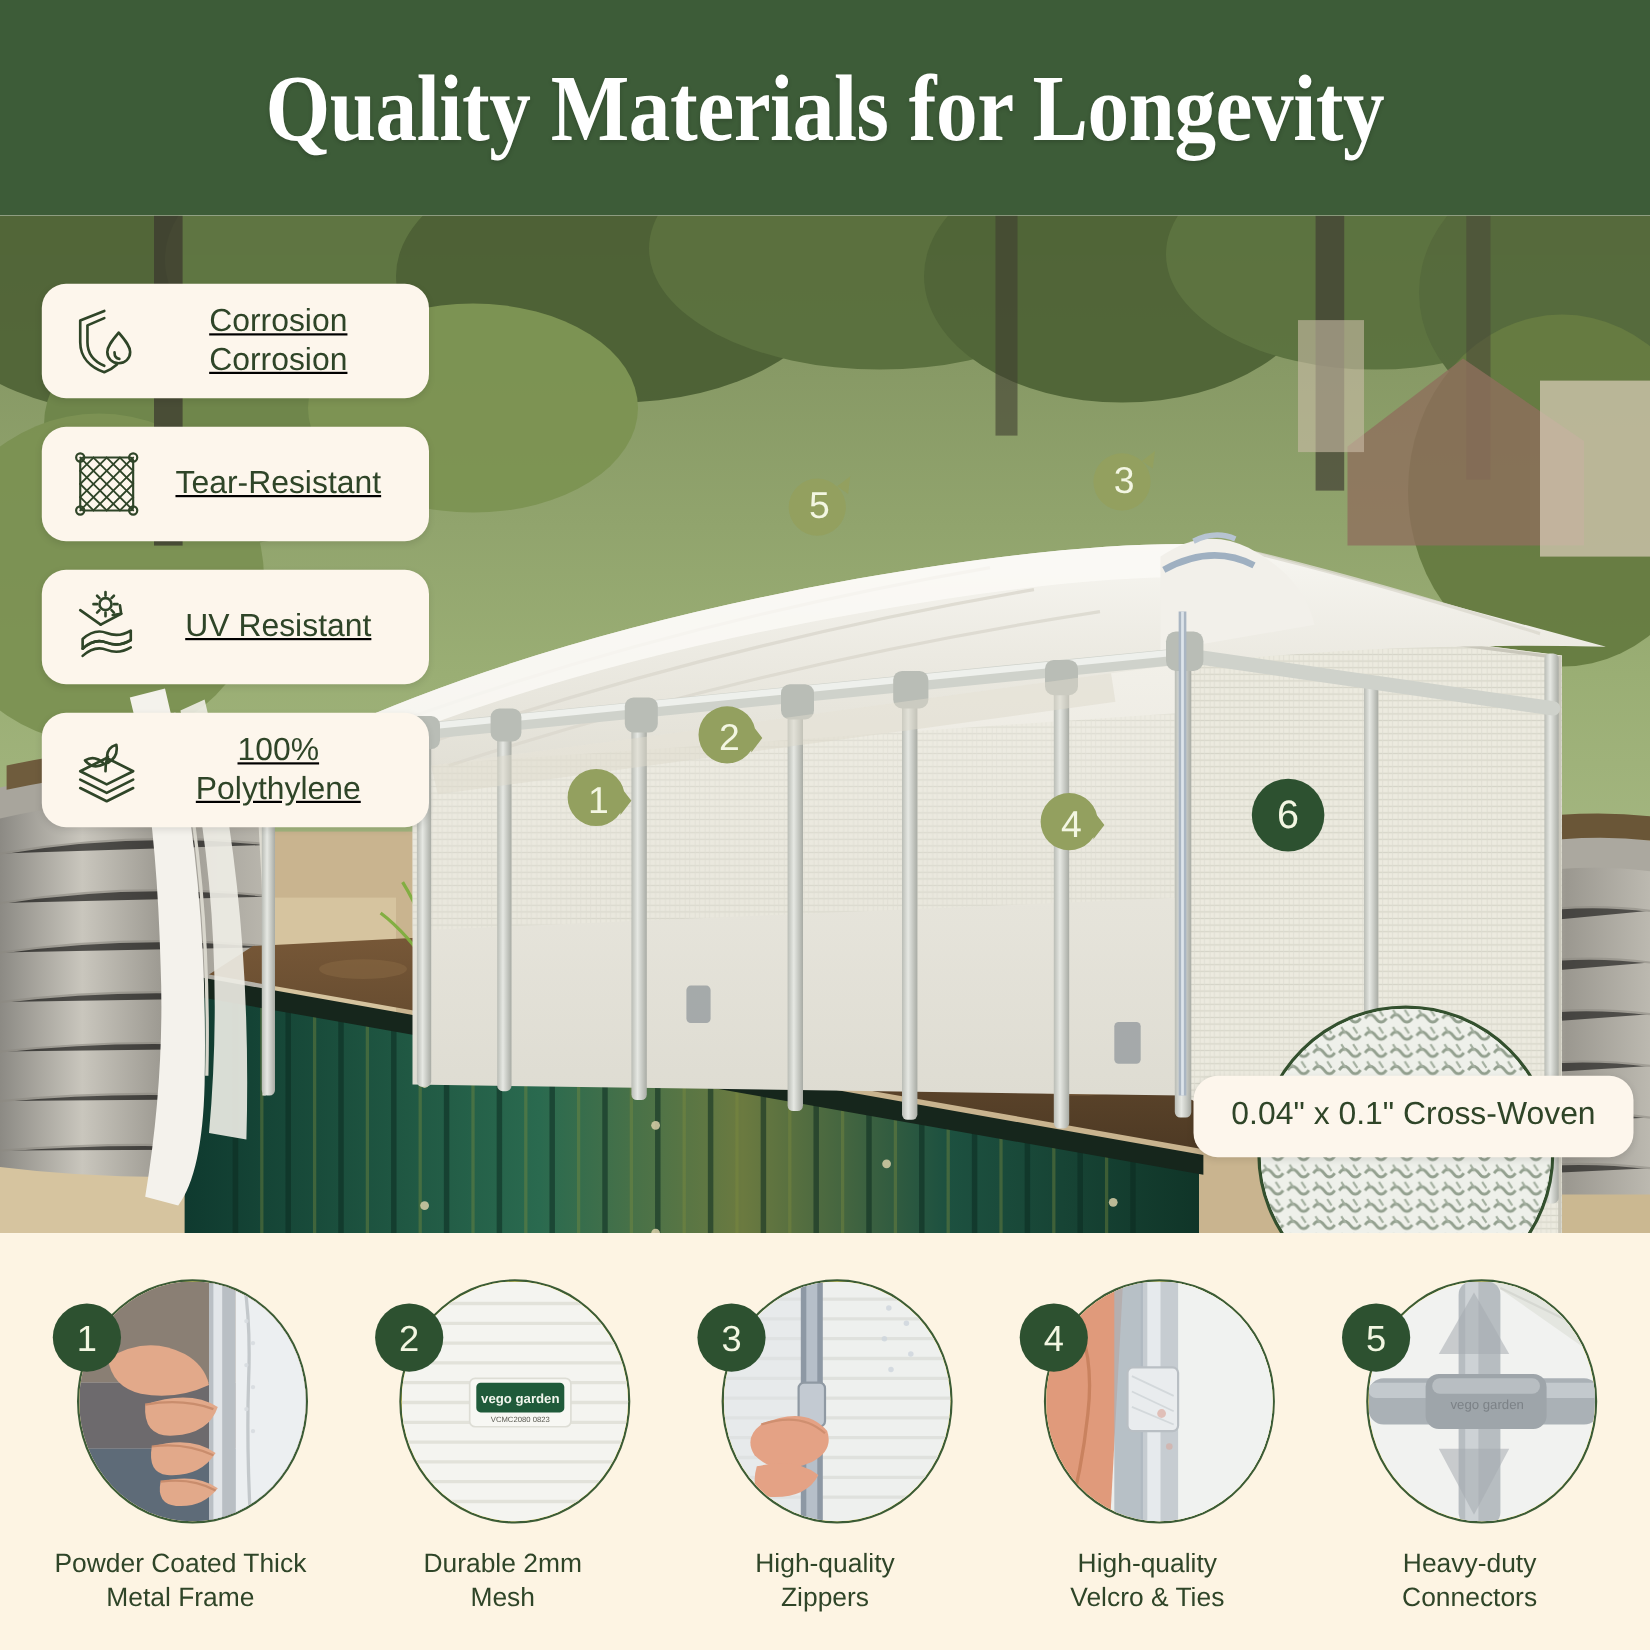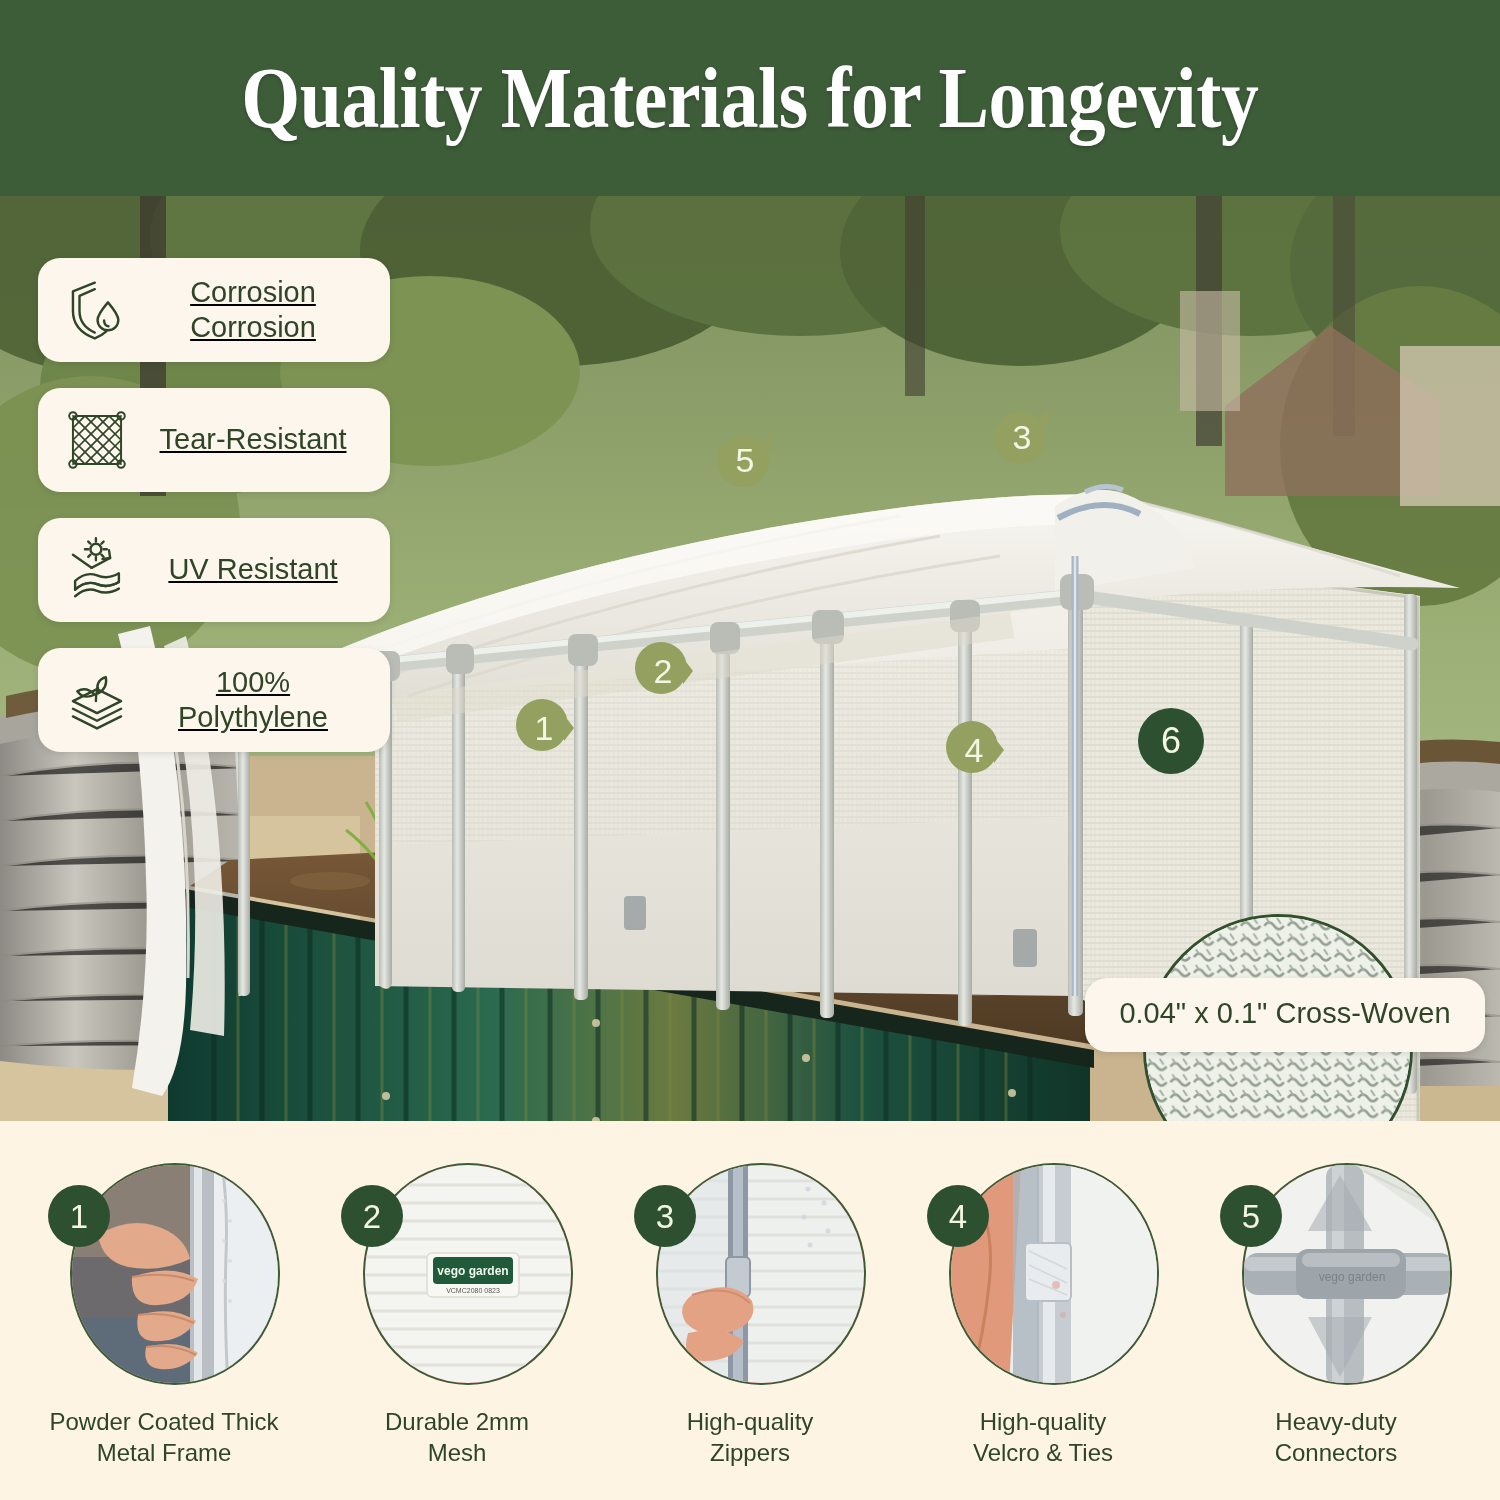--- a/index.html
+++ b/index.html
@@ -149,21 +149,21 @@
   .thumb-wrap{
     position:relative;
     width:232px; height:222px;
   }
   .thumb-oval{
     position:absolute; left:22px; top:0;
     width:210px; height:222px;
     border-radius:50%;
     border:2px solid #3c5c36;
     overflow:hidden;
-    background:#b91c1c;
+    background:#fde047;
   }
   .thumb-oval svg{ position:absolute; left:0; top:0; width:210px; height:222px; }
   .thumb-badge{
     position:absolute; left:0; top:22px;
     width:62px; height:62px;
     border-radius:50%;
     background:#2d5130;
     display:flex; align-items:center; justify-content:center;
     color:#f3f6e2;
     font-size:33px; line-height:1;

